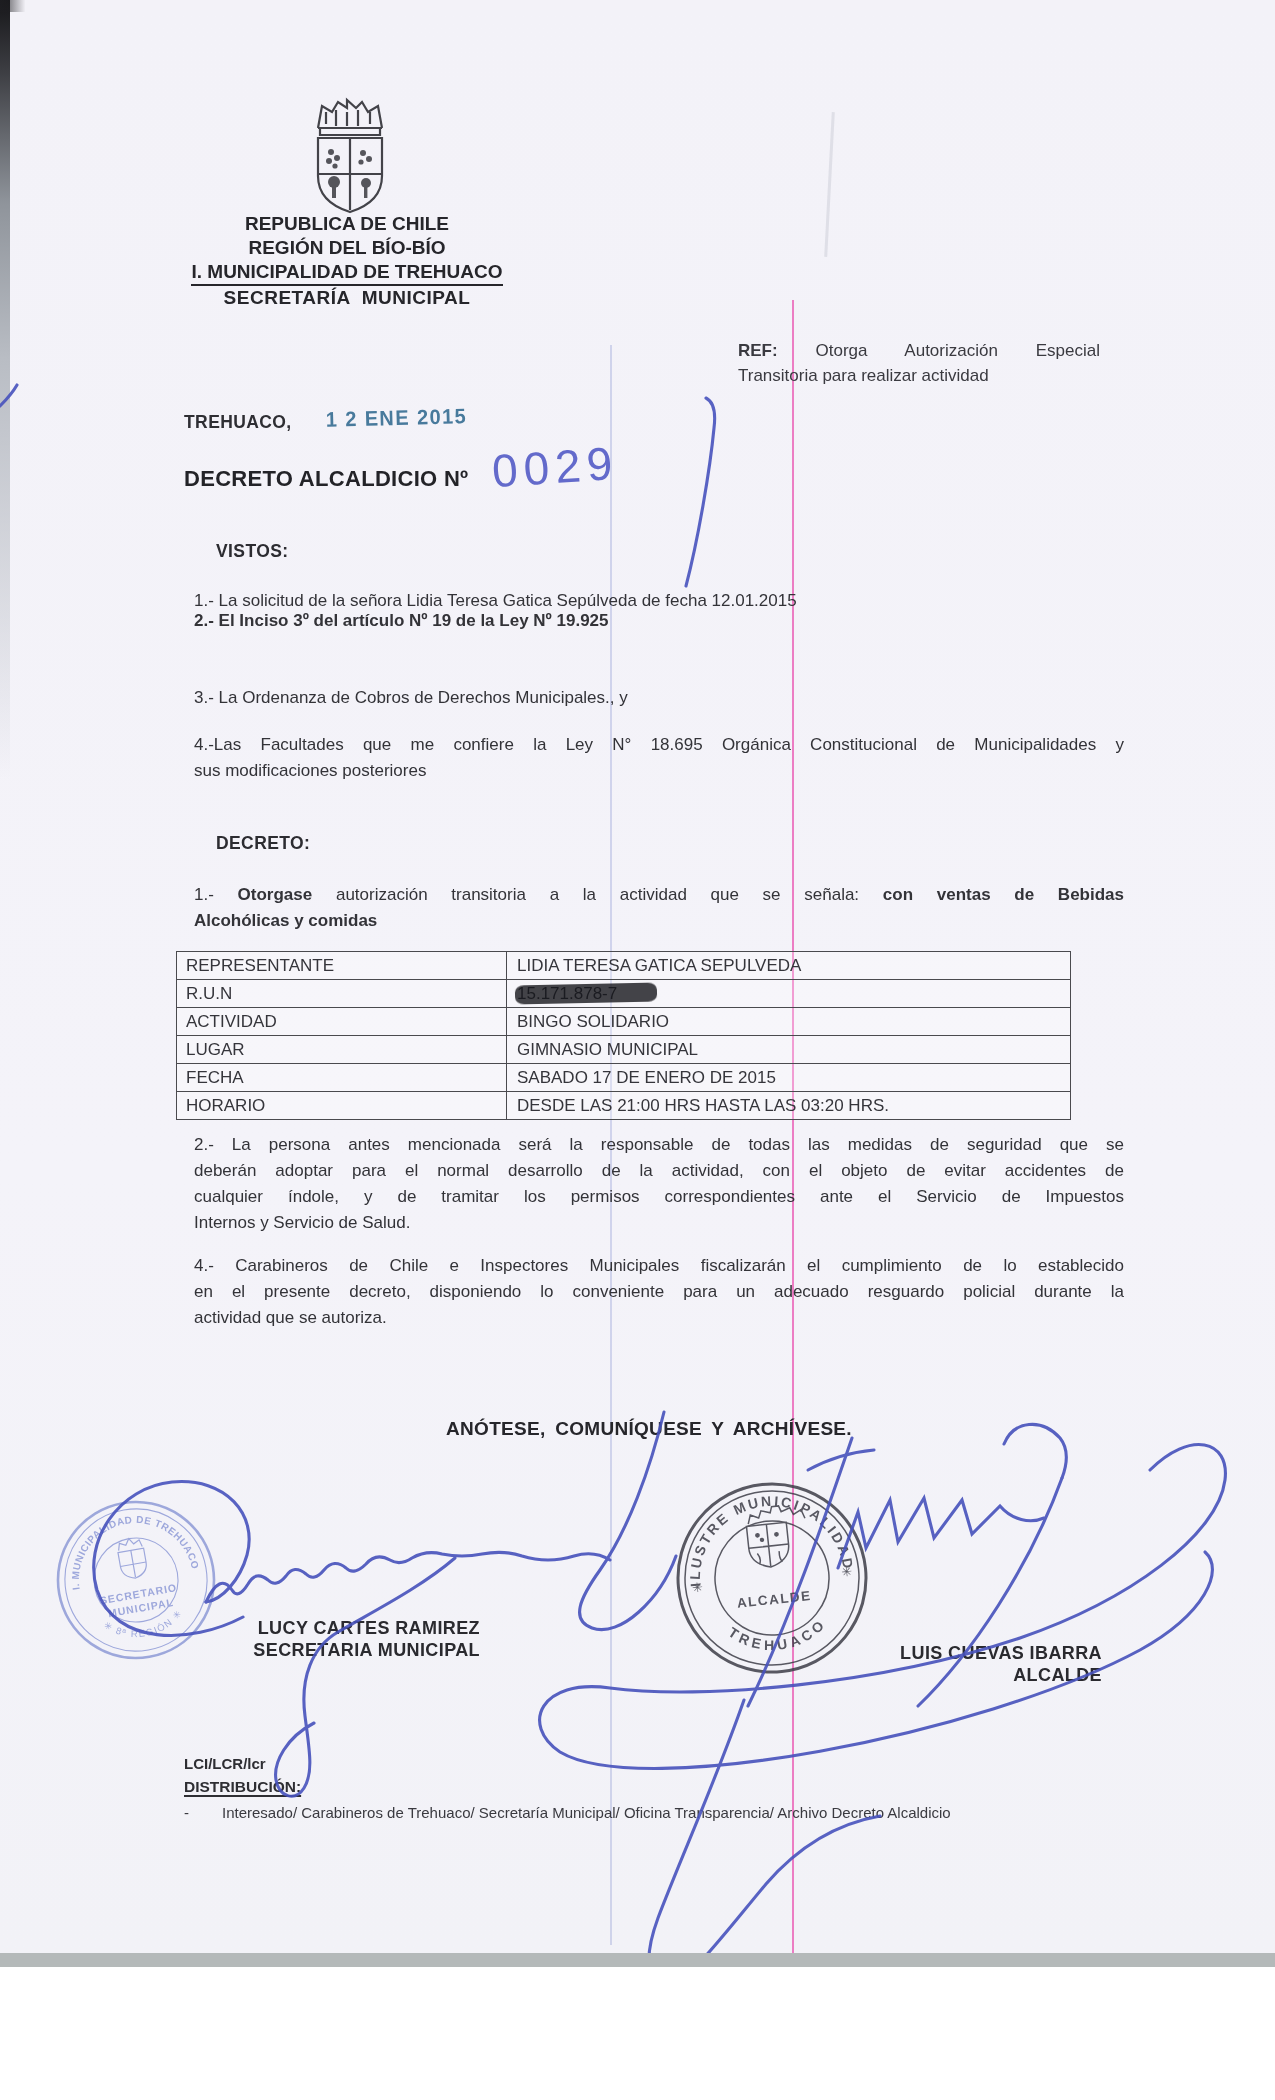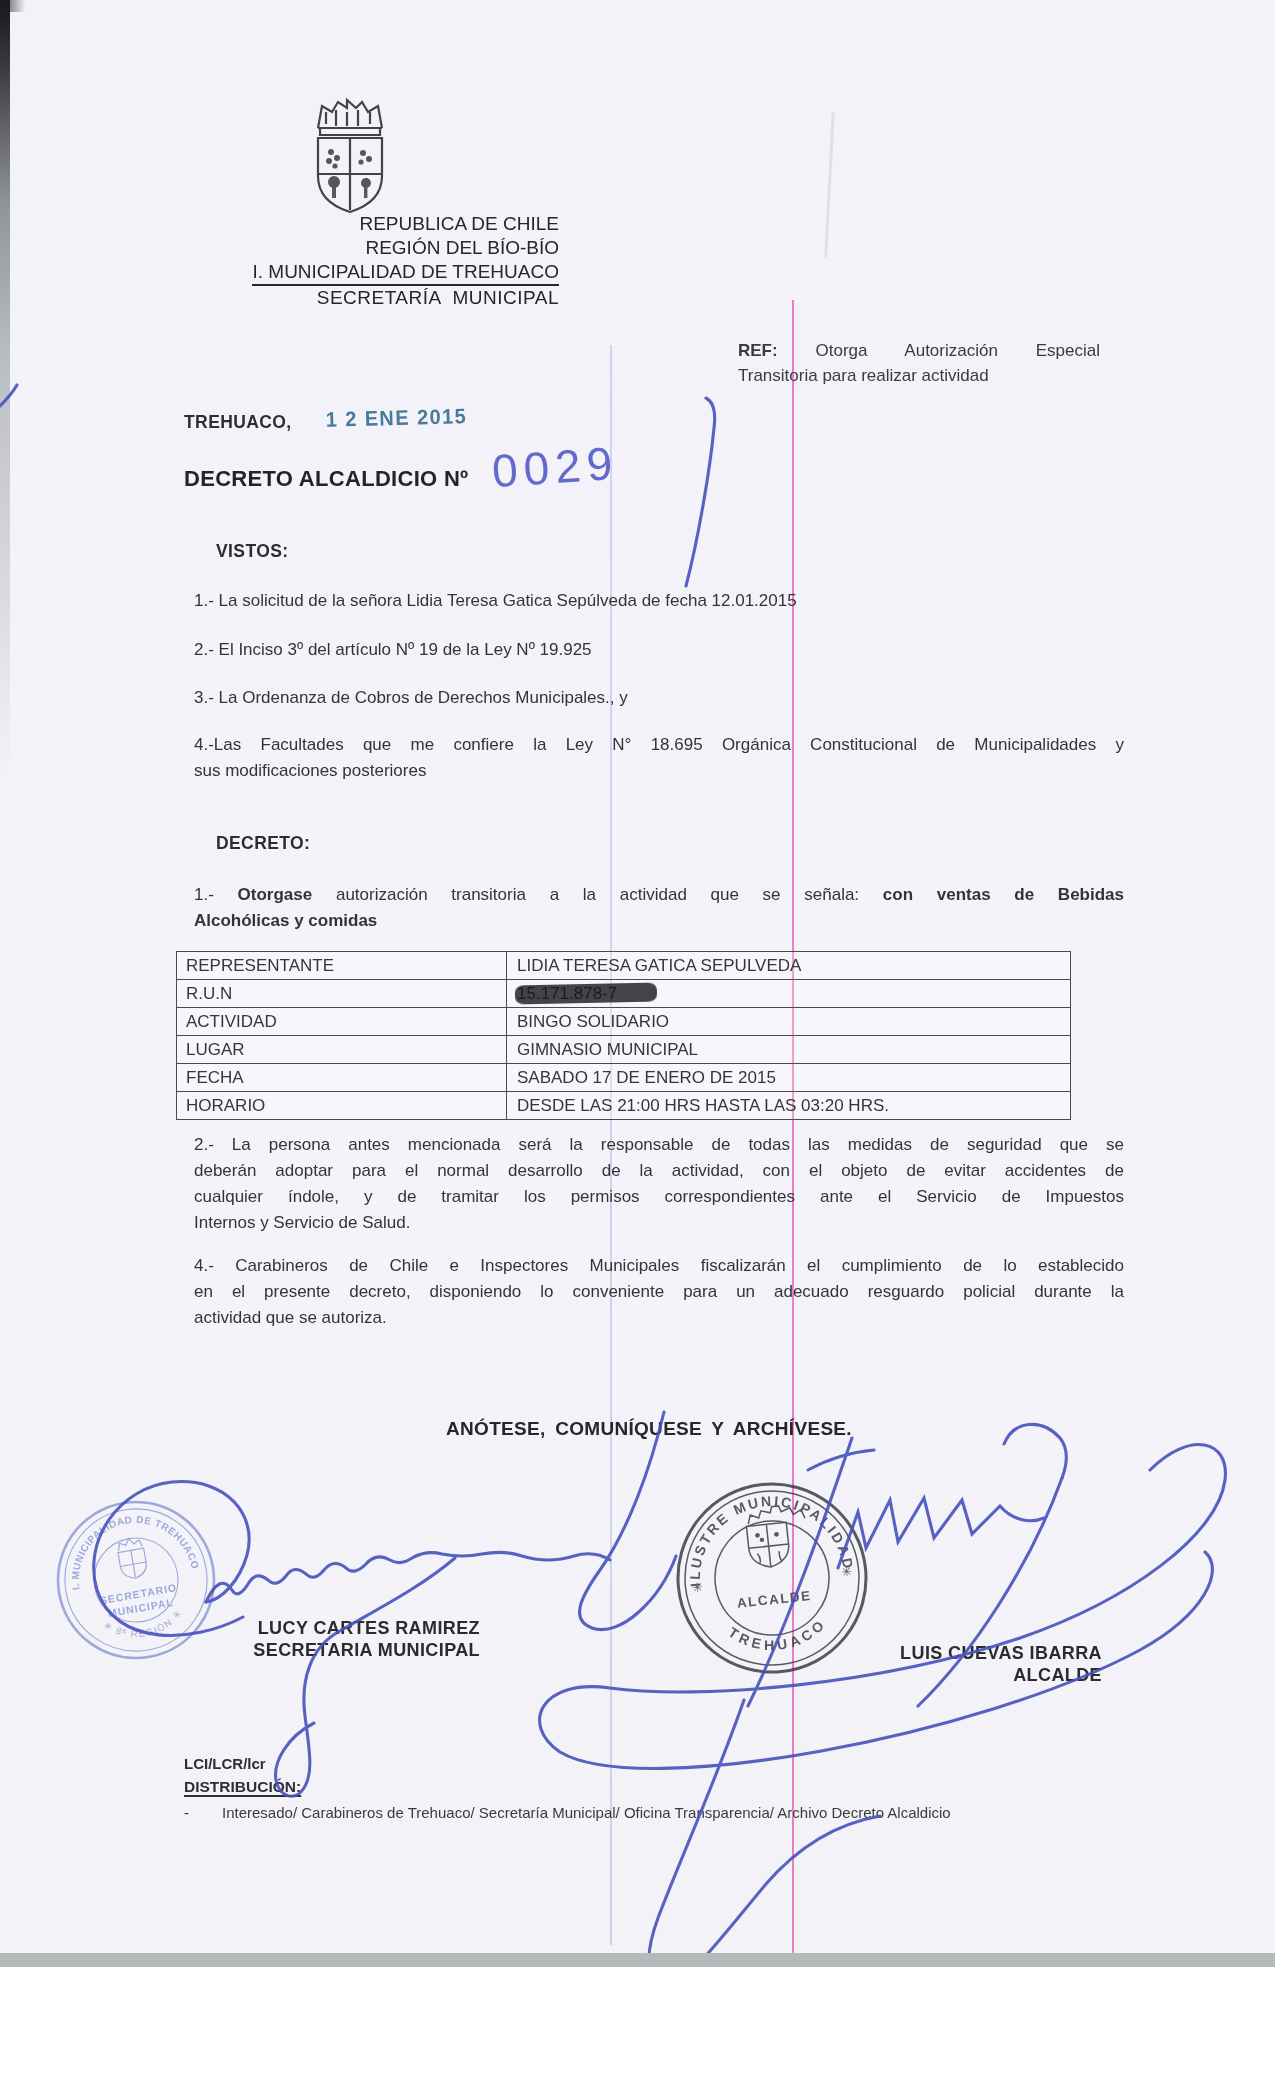--- a/index.html
+++ b/index.html
@@ -14,22 +14,22 @@
   .corner-shade { position:absolute; left:0; top:0; width:30px; height:12px;
     background:linear-gradient(90deg,rgba(30,30,34,.8) 0%,rgba(30,30,34,0) 85%); }
   .vline-blue { position:absolute; left:610px; top:345px; width:2px; height:1600px; background:rgba(125,138,205,.30); }
   .vline-pink { position:absolute; left:792px; top:300px; width:2px; height:1660px; background:rgba(233,85,177,.75); }
   .streak { position:absolute; left:828px; top:112px; width:3px; height:145px; background:rgba(120,126,140,.16); transform:rotate(3deg); }
 
   .t { position:absolute; color:#333338; font-size:17px; line-height:26px; }
   .jline { text-align:justify; text-align-last:justify; }
   .par { width:930px;margin-left:10px; }
 
-  .hdr { position:absolute; left:159px; top:212px; width:400px; text-align:right;
-         font-weight:normal; font-size:19px; line-height:24px; color:#26262b; }
+  .hdr { position:absolute; left:147px; top:212px; width:400px; text-align:center;
+         font-weight:bold; font-size:19px; line-height:24px; color:#26262b; }
   .hdr .under { display:inline-block; border-bottom:2px solid #26262b; }
   .hdr .office { word-spacing:6px; letter-spacing:.5px; }
 
   .ref { position:absolute; left:738px; top:338px; width:362px; font-size:17px; line-height:25px; color:#3a3a40; }
 
   .city { position:absolute; left:184px; top:412px; font-size:17.5px; font-weight:bold; color:#2e2e33; letter-spacing:.4px; }
   .date-stamp { position:absolute; left:322px; top:406px; font-size:21px; font-weight:bold; color:#3a7095;
                 letter-spacing:1.5px; transform:rotate(-1.5deg) scaleX(.95); opacity:.92; }
 
   .decree-title { position:absolute; left:184px; top:466px; font-size:22px; font-weight:bold; color:#232328; letter-spacing:.3px; }
@@ -111,21 +111,21 @@
     </div>
 
     <div class="city">TREHUACO,</div>
     <div class="date-stamp">1 2 ENE 2015</div>
 
     <div class="decree-title">DECRETO ALCALDICIO Nº</div>
     <div class="decree-number">0029</div>
 
     <div class="h-bold" style="left:184px; top:541px;">VISTOS:</div>
     <div class="t par" style="left:184px; top:588px;">1.- La solicitud de la señora Lidia Teresa Gatica Sepúlveda de fecha 12.01.2015</div>
-    <div class="t par" style="left:184px; top:637px;">2.- El Inciso 3º del artículo Nº 19 de la Ley Nº 19.925</div>
+    <div class="t par" style="left:184px; top:608px;font-weight:bold;">2.- El Inciso 3º del artículo Nº 19 de la Ley Nº 19.925</div>
     <div class="t par" style="left:184px; top:685px;">3.- La Ordenanza de Cobros de Derechos Municipales., y</div>
     <div class="t par" style="left:184px; top:732px;">
       <div class="jline">4.-Las Facultades que me confiere la Ley N° 18.695 Orgánica Constitucional de Municipalidades y</div>
       <div>sus modificaciones posteriores</div>
     </div>
 
     <div class="h-bold" style="left:184px; top:833px;">DECRETO:</div>
     <div class="t par" style="left:184px; top:882px;">
       <div class="jline">
         <span>1.-</span>

